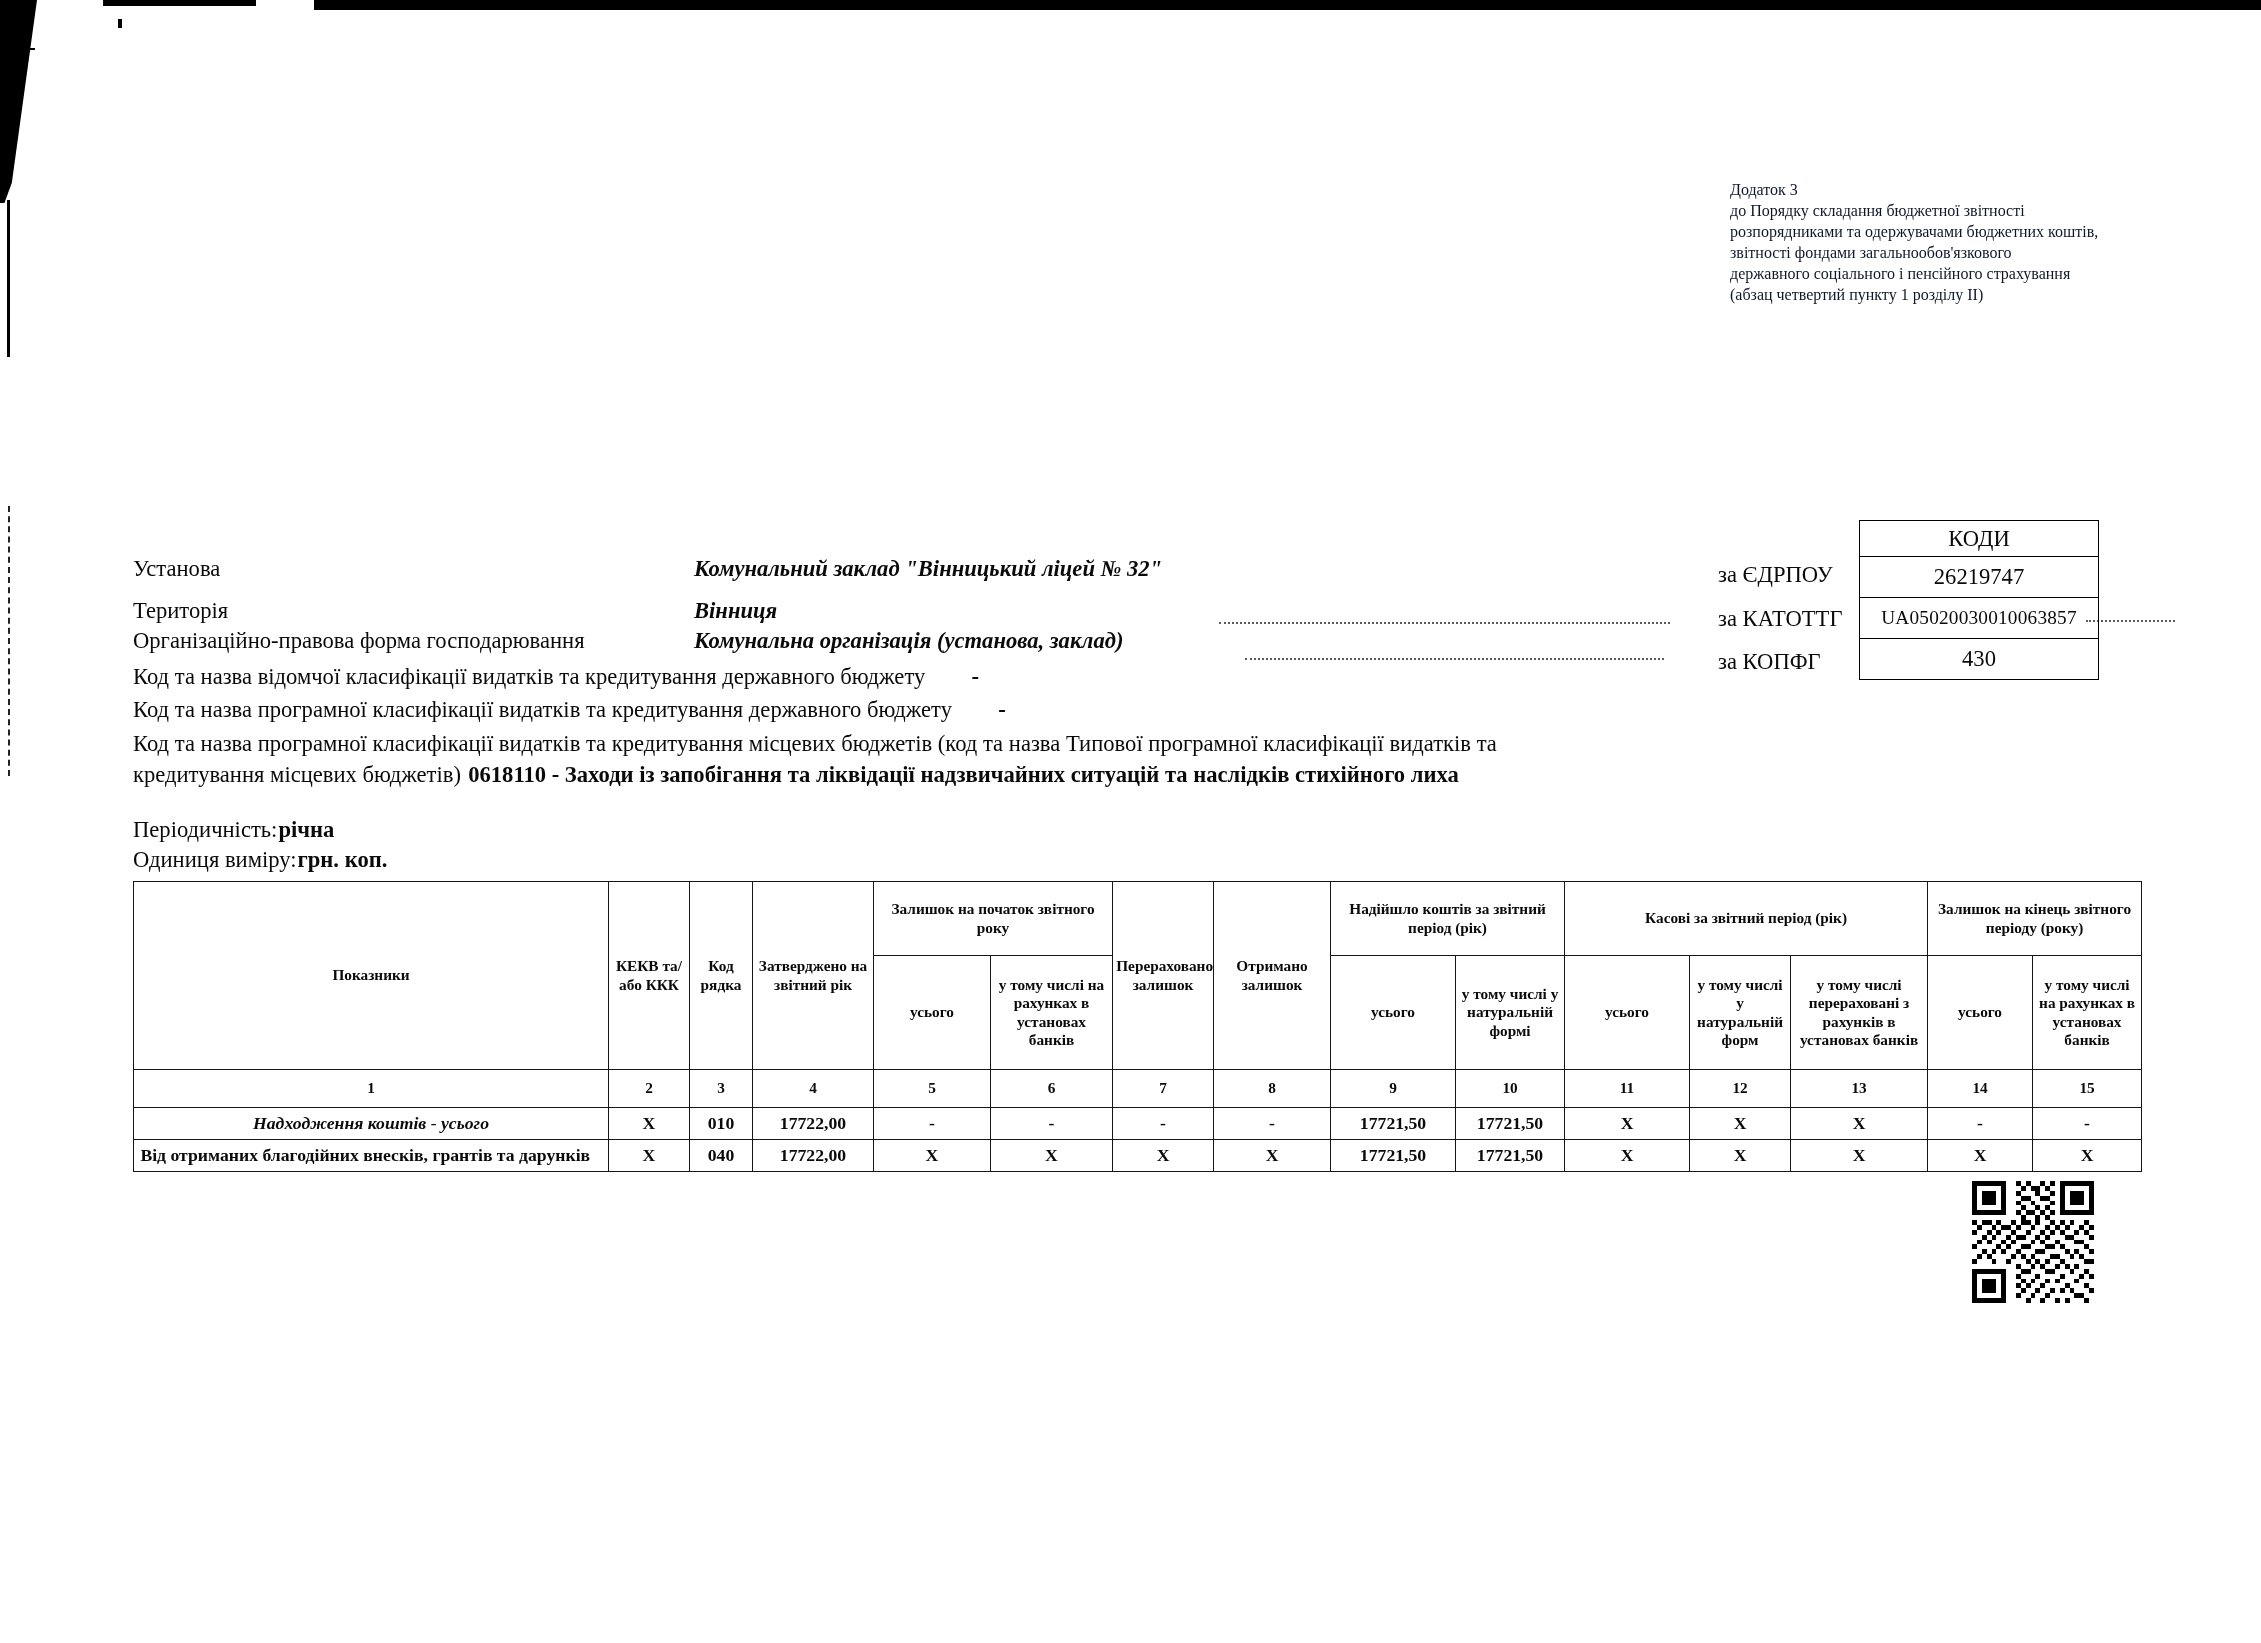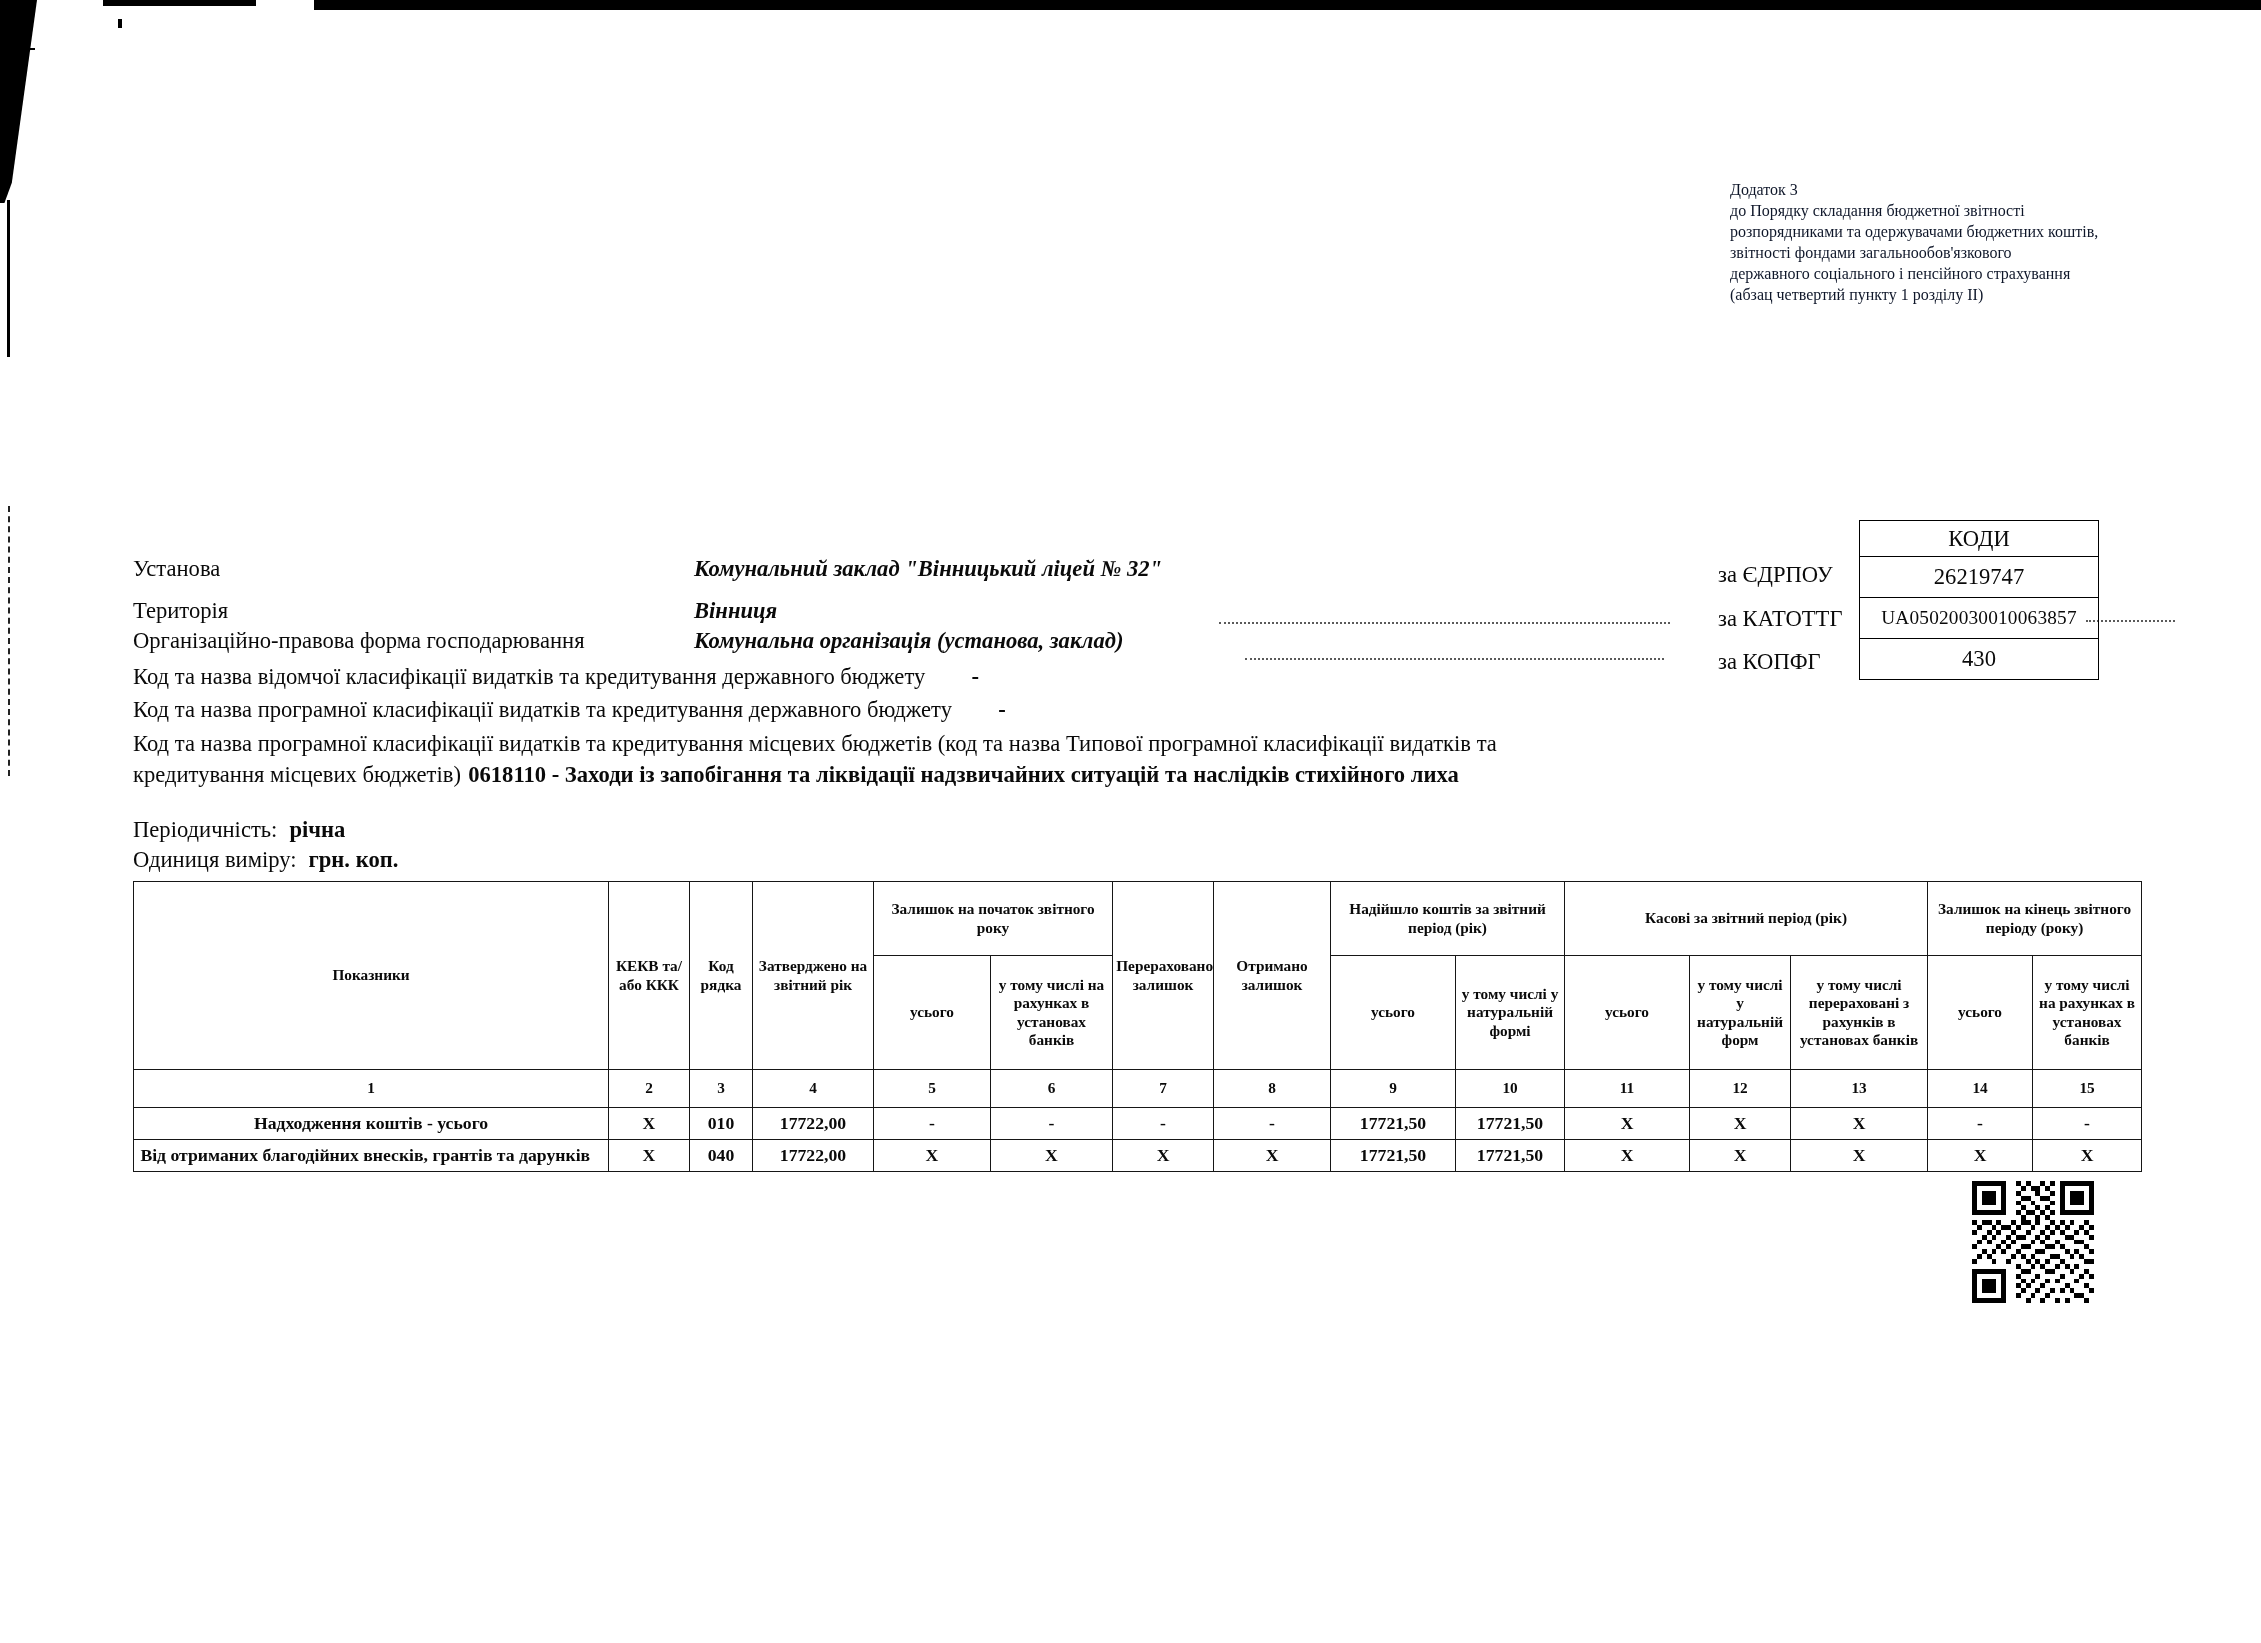--- a/index.html
+++ b/index.html
@@ -48,40 +48,40 @@
   .codes-box{position:absolute;left:1859px;top:520px;width:238px;border:1.6px solid #000;}
   .codes-box .crow{border-top:1.6px solid #000;height:40px;display:flex;align-items:center;justify-content:center;font-size:22.6px;}
   .codes-box .crow.header{border-top:none;height:35px;}
   .codes-box .crow.long{font-size:19.3px;letter-spacing:0.2px;}
   
   .code-lines{position:absolute;left:133px;top:661px;width:1498px;font-size:22.6px;line-height:31px;}
   .code-line{margin-bottom:2.4px;}
   .code-line .bold{font-weight:bold;margin-left:7.3px;}
   .code-line .dash{margin-left:39px;font-weight:bold;}
   .period-block{position:absolute;left:133px;top:815px;font-size:22.6px;line-height:30px;}
-  .period-block .bval{font-weight:bold;margin-left:12px;}
+  .period-block .bval{font-weight:bold;margin-left:1px;}
   
   table.report{
     position:absolute;left:133px;top:881px;
     border-collapse:collapse;table-layout:fixed;width:2006px;
   }
   table.report th,table.report td{
     border:1.6px solid #161616;
     vertical-align:middle;text-align:center;
     padding:1.6px 3.2px;overflow:hidden;
   }
   table.report thead th{font-weight:bold;font-size:15.3px;line-height:18.5px;}
   tr.hrow-a{height:74px;}
   tr.hrow-b{height:114px;}
   th.c-pokaznyky{font-size:17.7px;}
   tr.hrow-num th{height:34px;font-weight:normal;font-size:13px;border-top-style:dashed;}
   tr.drow{height:32px;}
   tr.drow td{font-size:17.7px;font-weight:bold;}
   tr.drow-1 td{font-weight:bold;}
-  tr.drow-1 td.name{}
+  tr.drow-1 td.name{font-style:italic;}
   tr.drow-2 td.name{text-align:left;padding-left:6.4px;}
   td.r{text-align:right;padding-right:11.3px;}
   td.c{text-align:center;}
   
   .qr{position:absolute;left:1972px;top:1181px;width:122px;height:122px;}
   .qr svg{width:100%;height:100%;shape-rendering:crispEdges;}
 </style>
 </head>
 <body>
 

